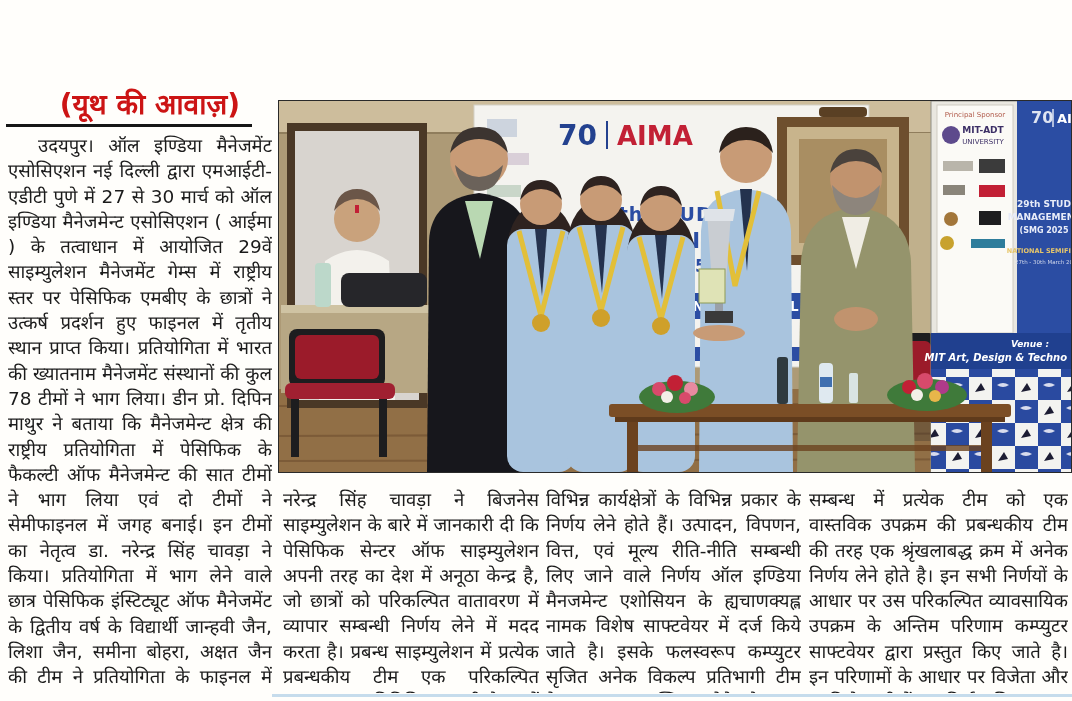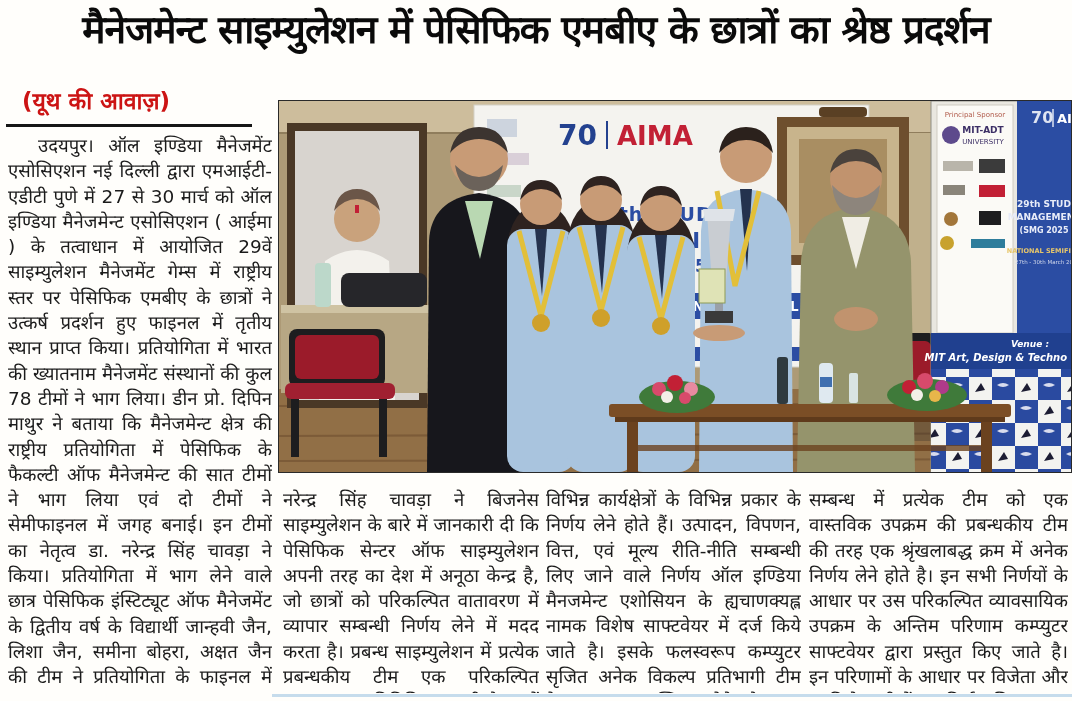--- a/index.html
+++ b/index.html
@@ -9,21 +9,21 @@
     font-family:"DejaVu Sans","Liberation Sans",sans-serif;
     color:#111;
   }
   .headline{
     position:absolute;left:4px;top:0;width:1064px;height:62px;
     font-size:39px;line-height:60px;font-weight:800;color:#0a0a0a;
     text-align:center;white-space:nowrap;letter-spacing:-1px;
   }
   .kicker{
     position:absolute;left:22px;top:84px;width:218px;
-    font-size:23px;font-weight:800;color:#cc1414;text-align:left;
+    font-size:28px;font-weight:800;color:#cc1414;text-align:right;
   }
   .kicker-rule{
     position:absolute;left:6px;top:124px;width:246px;height:3px;background:#161616;
   }
   .col{
     position:absolute;text-align:justify;overflow:hidden;
     font-size:18.5px;line-height:25.3px;color:#1b1b1b;
   }
   .col p{margin:0;}
   .col1{left:8px;top:133px;width:264px;height:558px;}
@@ -38,21 +38,20 @@
   .photo svg{display:block;}
   .bottom-line{
     position:absolute;left:272px;top:694px;width:800px;height:3px;background:#c6dcec;
   }
 </style>
 </head>
 <body>
 
 <div class="page">
 
-  <div class="headline">मैनेजमेन्ट साइम्युलेशन में पेसिफिक एमबीए के छात्रों का श्रेष्ठ प्रदर्शन</div>
 
   <div class="kicker">(यूथ की आवाज़)</div>
   <div class="kicker-rule"></div>
 
   <div class="col col1">
     <p>उदयपुर। ऑल इण्डिया मैनेजमेंट एसोसिएशन नई दिल्ली द्वारा एमआईटी-एडीटी पुणे में 27 से 30 मार्च को ऑल इण्डिया मैनेजमेन्ट एसोसिएशन ( आईमा ) के तत्वाधान में आयोजित 29वें साइम्युलेशन मैनेजमेंट गेम्स में राष्ट्रीय स्तर पर पेसिफिक एमबीए के छात्रों ने उत्कर्ष प्रदर्शन हुए फाइनल में तृतीय स्थान प्राप्त किया। प्रतियोगिता में भारत की ख्यातनाम मैनेजमेंट संस्थानों की कुल 78 टीमों ने भाग लिया। डीन प्रो. दिपिन माथुर ने बताया कि मैनेजमेन्ट क्षेत्र की राष्ट्रीय प्रतियोगिता में पेसिफिक के फैकल्टी ऑफ मैनेजमेन्ट की सात टीमों ने भाग लिया एवं दो टीमों ने सेमीफाइनल में जगह बनाई। इन टीमों का नेतृत्व डा. नरेन्द्र सिंह चावड़ा ने किया। प्रतियोगिता में भाग लेने वाले छात्र पेसिफिक इंस्टिट्यूट ऑफ मैनेजमेंट के द्वितीय वर्ष के विद्यार्थी जान्हवी जैन, लिशा जैन, समीना बोहरा, अक्षत जैन की टीम ने प्रतियोगिता के फाइनल में तृतीय स्थान प्राप्त किया। दो दिवसीय प्रतियोगिता पाँच-चरणों में हुई तथा विजेता का चयन सर्वाधिक लाभ अर्जित करने वाली टीम के अनुसार हुआ। पेसिफिक सेन्टर ऑफ साइम्युलेशन के समन्वयक डा.</p>
   </div>
 
   <div class="photo">
     <svg width="792" height="371" viewBox="0 0 792 371" xmlns="http://www.w3.org/2000/svg">

